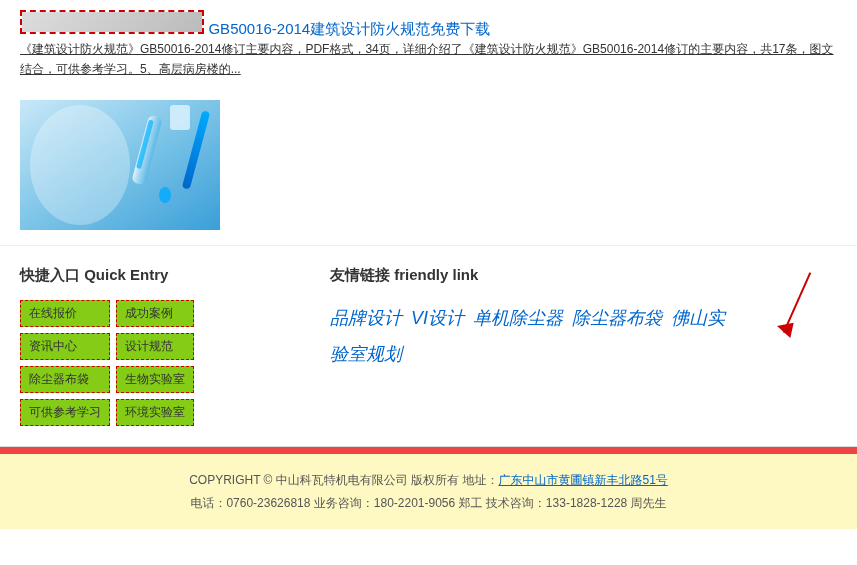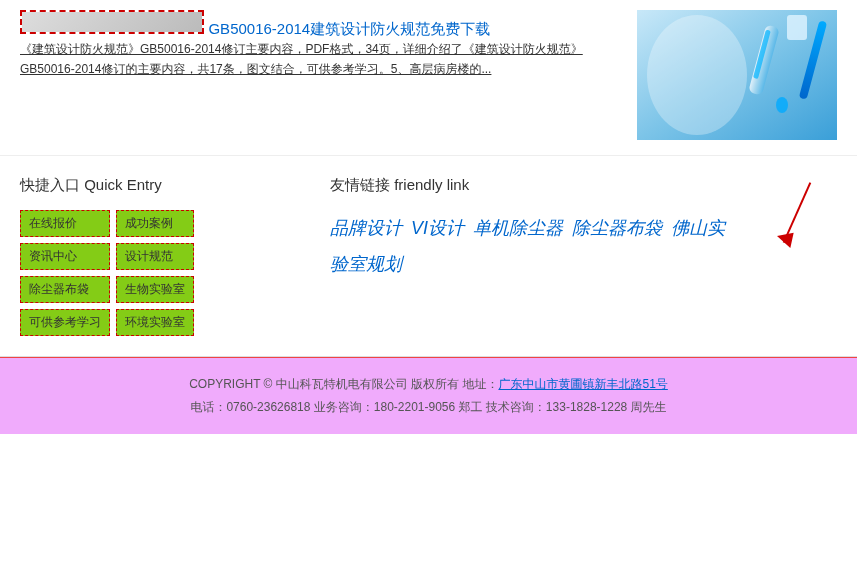--- a/index.html
+++ b/index.html
@@ -10,20 +10,21 @@
       min-height: 565px;
       overflow-x: hidden;
     }
 
     
     .top-section {
       display: flex;
       padding: 10px 20px 15px 20px;
       gap: 20px;
       border-bottom: 1px solid #eee;
+      flex-direction: column;
     }
     .left-content {
       flex: 1;
     }
     .article-title {
       color: #0066cc;
       font-size: 15px;
       text-align: center;
       margin-bottom: 8px;
       cursor: pointer;
@@ -82,21 +83,21 @@
       min-height: 200px;
       border-bottom: 1px solid #ddd;
     }
 
     .quick-entry {
       flex: 1;
       max-width: 280px;
     }
     .section-title {
       font-size: 15px;
-      font-weight: normal;
+      font-weight: bold;
       color: #333;
       margin-bottom: 15px;
     }
     .quick-links-grid {
       display: grid;
       grid-template-columns: repeat(2, auto);
       gap: 6px;
       width: fit-content;
     }
     .quick-link-item {
@@ -125,24 +126,24 @@
       text-decoration: none;
     }
 
     
     .arrow-decoration {
       position: relative;
     }
 
     
     .footer {
-      background: #f0abfc;
+      background: #fef9c3;
       padding: 15px 20px;
       text-align: center;
-      border-top: 1px solid #ef4444;
+      border-top: 7px solid #ef4444;
       position: relative;
     }
     .footer-text {
       font-size: 12px;
       color: #555;
       line-height: 1.9;
     }
     .footer-link {
       color: #0066cc;
       text-decoration: underline;

